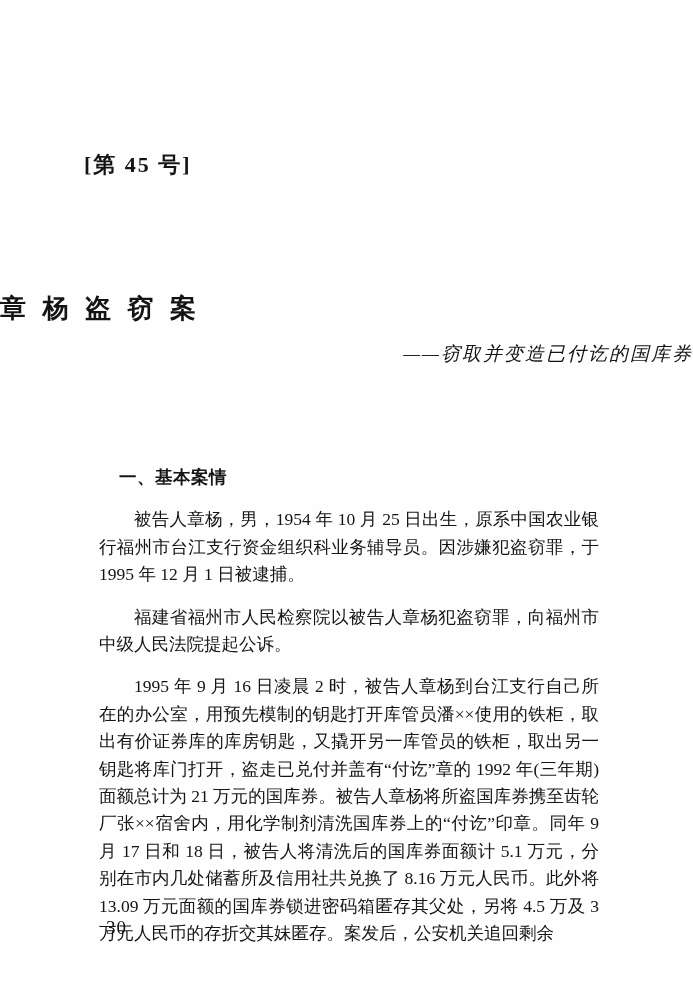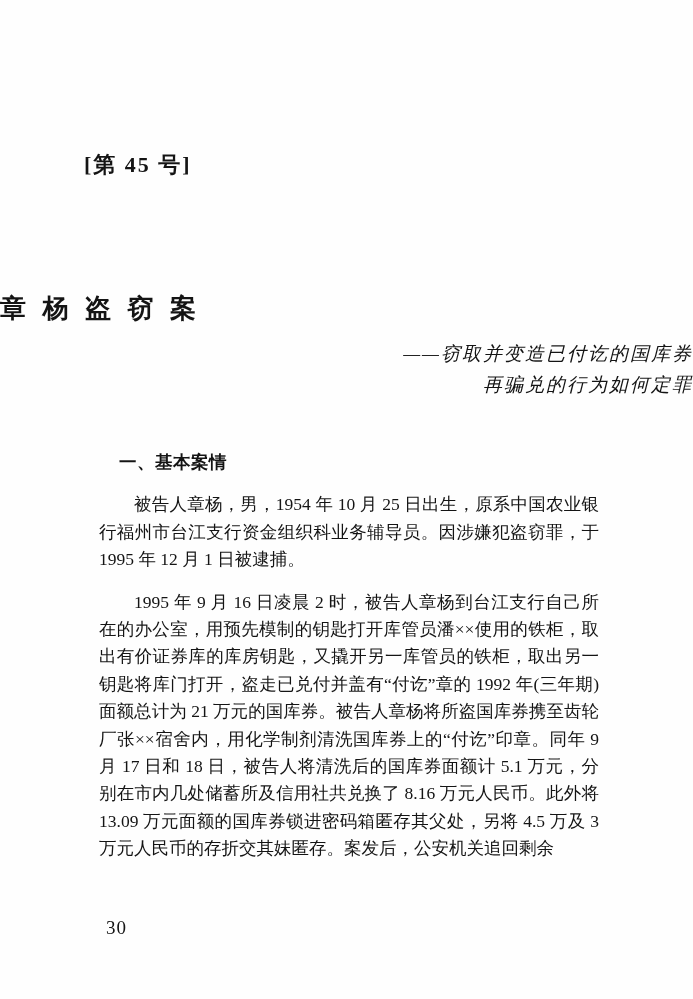--- a/index.html
+++ b/index.html
@@ -44,21 +44,21 @@
     width: 100%;
     text-align: right;
     font-style: italic;
     font-size: 19px;
     line-height: 31px;
     letter-spacing: 2px;
   }
   .body-text {
     position: absolute;
     left: 84px;
-    top: 449px;
+    top: 464px;
     width: 530px;
     font-size: 17.5px;
     line-height: 27.4px;
     text-align: justify;
     text-justify: inter-ideograph;
   }
   .section-heading {
     margin: 0;
     font-size: 17.5px;
     line-height: 27.4px;
@@ -83,24 +83,24 @@
 <body>
 
 <div class="page">
 
   <div class="case-number">[第 45 号]</div>
 
   <h1 class="title">章 杨 盗 窃 案</h1>
 
   <div class="subtitle">
     <div>——窃取并变造已付讫的国库券</div>
-    <div>再骗兑的行为如何定罪</div>
   </div>
 
   <div class="body-text">
     <h2 class="section-heading">一、基本案情</h2>
     <p>被告人章杨，男，1954 年 10 月 25 日出生，原系中国农业银行福州市台江支行资金组织科业务辅导员。因涉嫌犯盗窃罪，于 1995 年 12 月 1 日被逮捕。</p>
+    <p>福建省福州市人民检察院以被告人章杨犯盗窃罪，向福州市中级人民法院提起公诉。</p>
     <p>1995 年 9 月 16 日凌晨 2 时，被告人章杨到台江支行自己所在的办公室，用预先模制的钥匙打开库管员潘××使用的铁柜，取出有价证券库的库房钥匙，又撬开另一库管员的铁柜，取出另一钥匙将库门打开，盗走已兑付并盖有“付讫”章的 1992 年(三年期)面额总计为 21 万元的国库券。被告人章杨将所盗国库券携至齿轮厂张××宿舍内，用化学制剂清洗国库券上的“付讫”印章。同年 9 月 17 日和 18 日，被告人将清洗后的国库券面额计 5.1 万元，分别在市内几处储蓄所及信用社共兑换了 8.16 万元人民币。此外将 13.09 万元面额的国库券锁进密码箱匿存其父处，另将 4.5 万及 3 万元人民币的存折交其妹匿存。案发后，公安机关追回剩余</p>
   </div>
 
   <div class="page-number">30</div>
 
 </div>
 
 </body></html>

